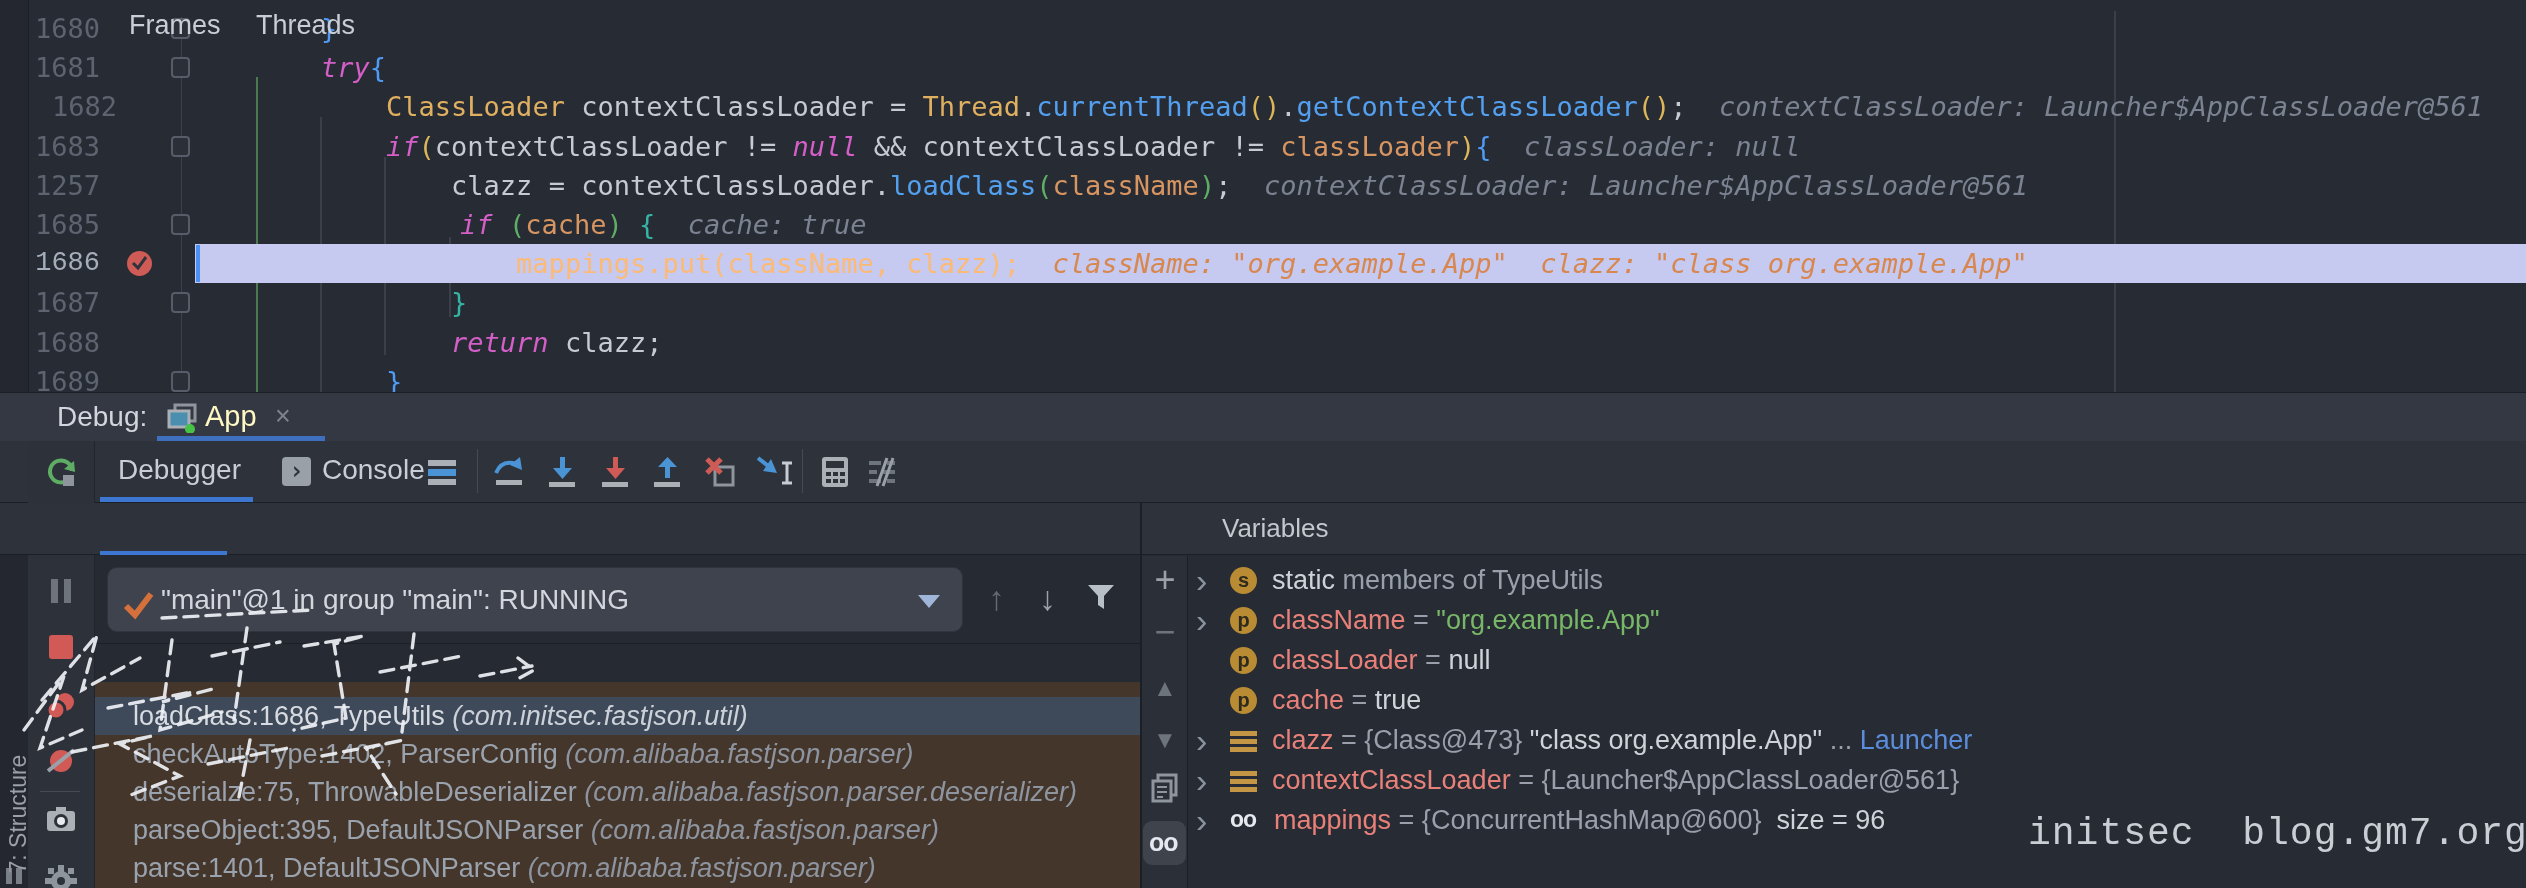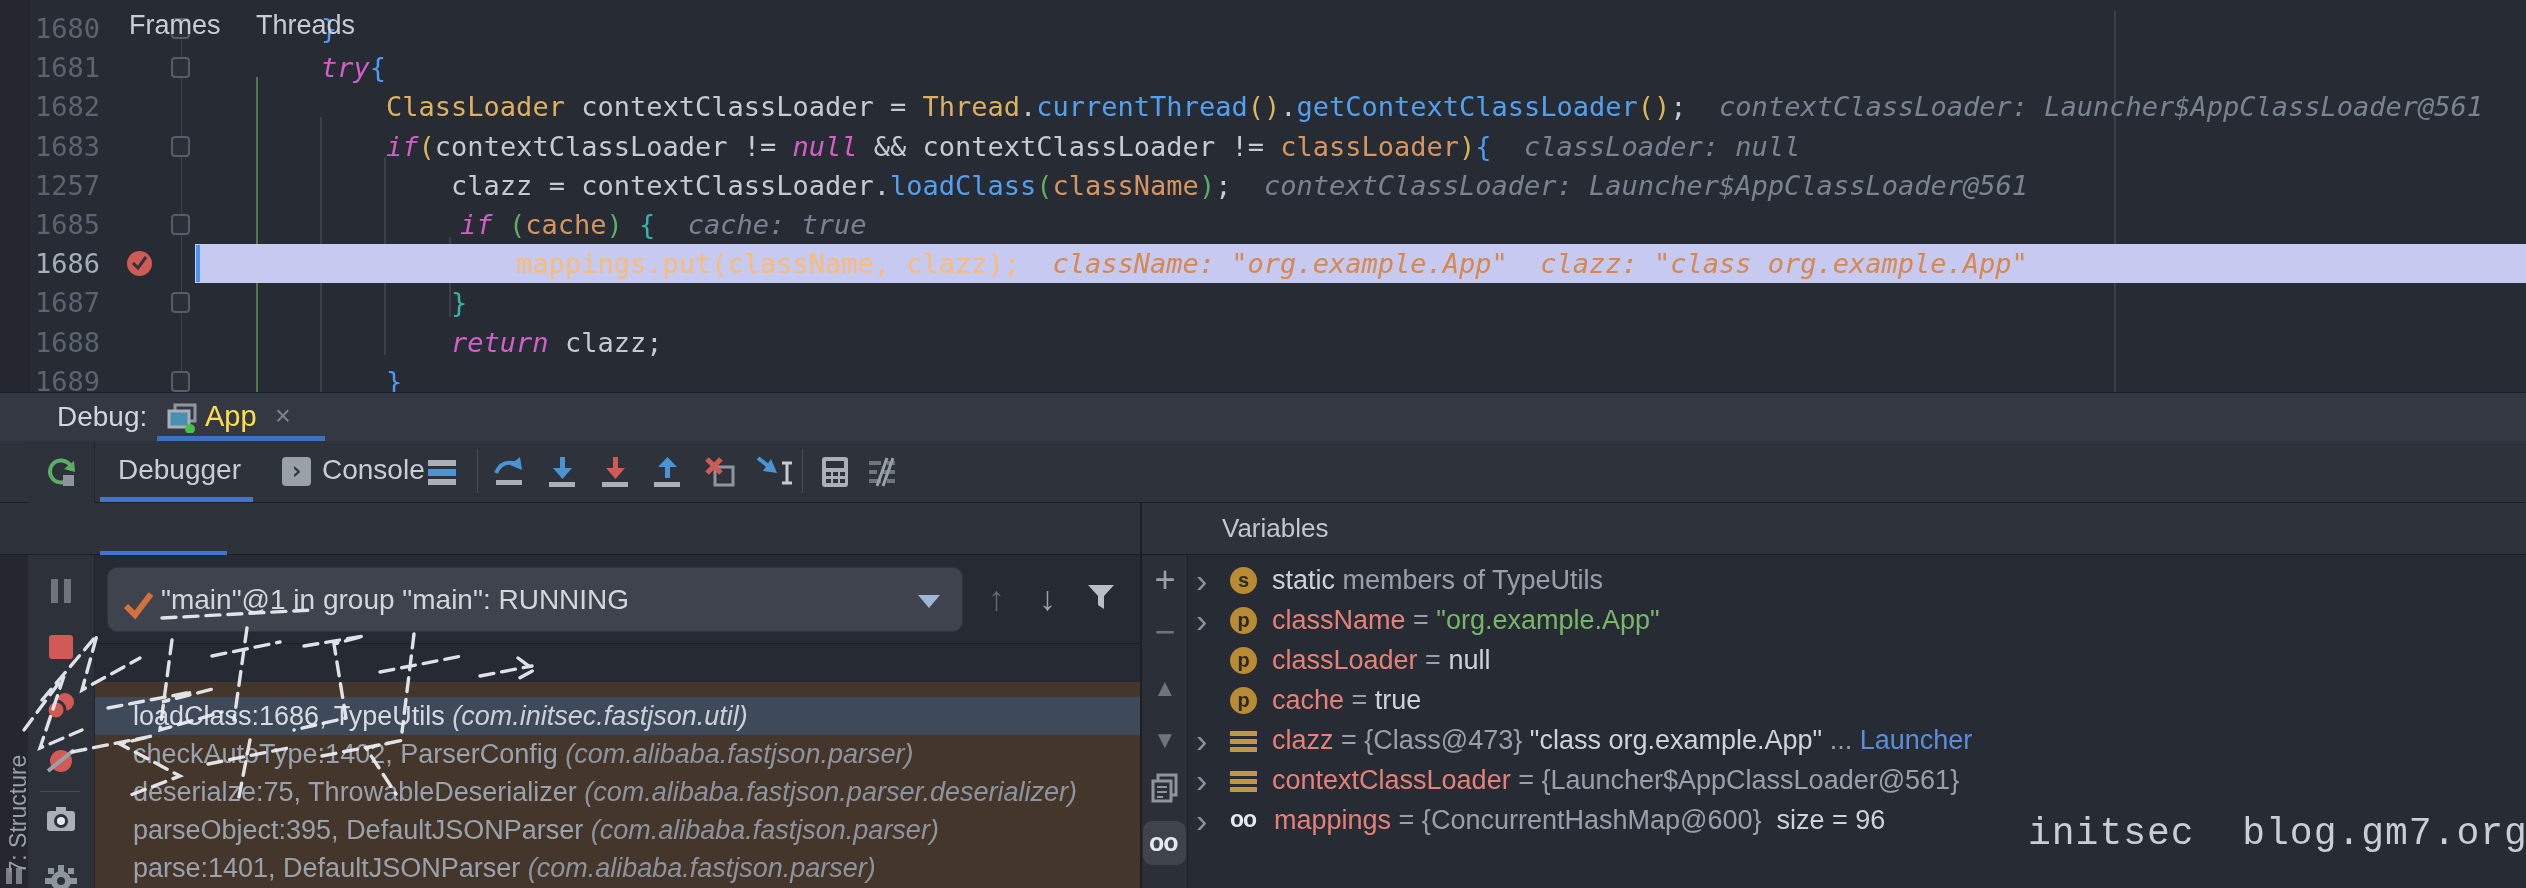--- a/index.html
+++ b/index.html
@@ -23,21 +23,21 @@
       font:27px/39.2px "DejaVu Sans Mono",monospace;color:#c6cad3;}
   .tk-pl{color:#c6cad3}.tk-bb{color:#4f9bf5}.tk-bt{color:#35b5a5}
   .tk-kw{color:#d45fc8;font-style:italic}.tk-ty{color:#e0b061}
   .tk-me{color:#54a0f0}.tk-pa{color:#d79561}.tk-pg{color:#dcb659}.tk-pn{color:#5fae66}
   .tk-dk{color:#fdba74}.tk-hg{color:#7b8291;font-style:italic}.tk-ho{color:#d8874f;font-style:italic}
   
   #debug-header{position:absolute;left:0;top:392px;width:2526px;height:49px;background:#343843;border-top:1px solid #1b1f26;box-sizing:border-box;}
   #debug-label{position:absolute;left:57px;top:0;line-height:48px;font-size:28px;color:#d2d6dc;}
   #app-tab{position:absolute;left:157px;top:0;height:48px;width:168px;}
   #app-tab .underline{position:absolute;left:0;bottom:0;width:168px;height:5px;background:#3f6fbf;}
-  #app-tab-label{position:absolute;left:48px;top:0;line-height:46px;font-size:29px;color:#fde047;text-align:center;}
+  #app-tab-label{position:absolute;left:48px;top:0;line-height:46px;font-size:29px;color:#fef9c3;text-align:center;}
   #app-tab-close{position:absolute;left:118px;top:0;line-height:46px;font-size:27px;color:#7d848d;}
   .app-icon{position:absolute;left:10px;top:10px;}
   
   #toolbar-row{position:absolute;left:0;top:441px;width:2526px;height:62px;background:#2e323b;border-bottom:1px solid #1b1f26;box-sizing:border-box;}
   .tb-tab{position:absolute;top:0;height:61px;line-height:58px;font-size:28px;color:#c9ced6;}
   #tab-debugger{left:118px;}
   #debugger-underline{position:absolute;left:100px;bottom:0;width:153px;height:5px;background:#3e77d2;}
   #tab-console-icon{position:absolute;left:282px;top:16px;width:29px;height:29px;background:#9aa0a8;border-radius:4px;
       color:#2e323b;text-align:center;font:bold 24px/29px "DejaVu Sans Mono",monospace;}
   #tab-console{left:322px;}
@@ -102,27 +102,27 @@
     <div class="fold-line"></div>
     <div id="exec-layer">
         <div class="exec-line" style="top: 233.2px;"></div>
         <div class="caret" style="top: 234.2px;"></div>
       </div>
     <div id="gutter">
         <div class="gutter-num" style="top: -2px;">1680</div>
         <div class="fold-marker" style="top: 7px;"></div>
         <div class="gutter-num" style="top: 37.2px;">1681</div>
         <div class="fold-marker" style="top: 46.2px;"></div>
-        <div class="gutter-num" style="top: 76.4px;">1682</div>
+        <div class="gutter-num" style="top: 76.4px; margin-left: 17px;">1682</div>
         <div class="gutter-num" style="top: 115.6px;">1683</div>
         <div class="fold-marker" style="top: 124.6px;"></div>
         <div class="gutter-num" style="top: 154.8px;">1257</div>
         <div class="gutter-num" style="top: 194px;">1685</div>
         <div class="fold-marker" style="top: 203px;"></div>
-        <div class="gutter-num cur" style="top: 233.2px;">1686</div>
+        <div class="gutter-num cur" style="top: 233.2px; font-family: Liberation Mono, monospace;">1686</div>
         <div style="position: absolute; left: 126px; top: 239.2px; width: 27px; height: 27px;">
           <svg width="27" height="27" viewBox="0 0 27 27">
             <circle cx="13.5" cy="13.5" r="12.5" fill="#cf5b56"></circle>
             <path d="M7 13 L12 18 L20 7" fill="none" stroke="#2e333c" stroke-width="3"></path>
           </svg>
         </div>
         <div class="gutter-num" style="top: 272.4px;">1687</div>
         <div class="fold-marker" style="top: 281.4px;"></div>
         <div class="gutter-num" style="top: 311.6px;">1688</div>
         <div class="gutter-num" style="top: 350.8px;">1689</div>

